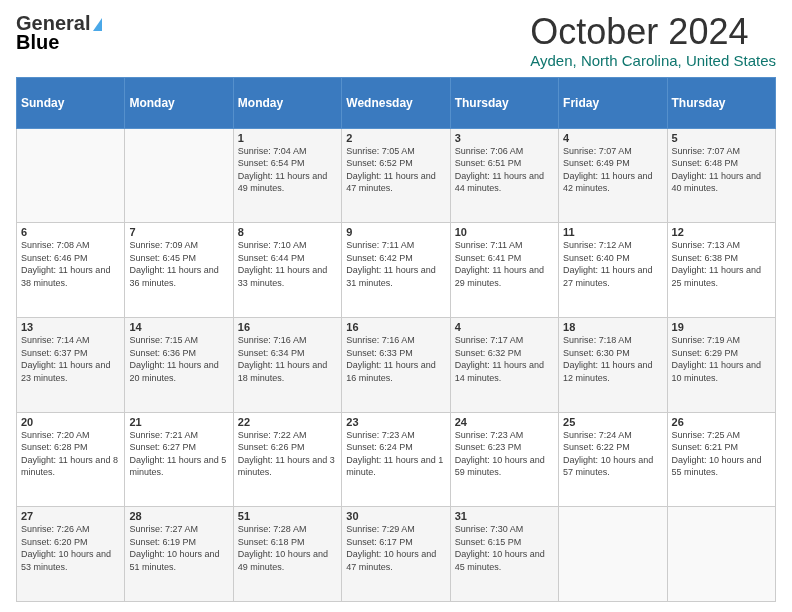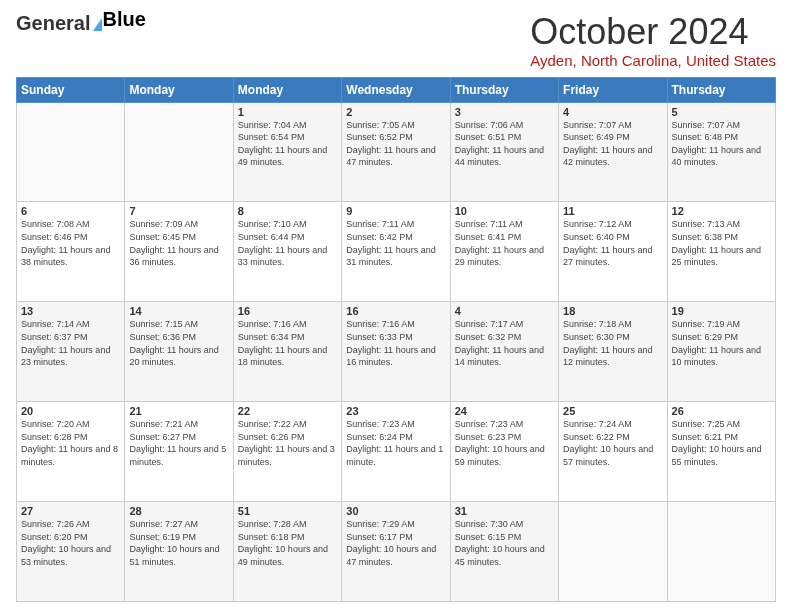--- a/index.html
+++ b/index.html
@@ -18,51 +18,51 @@
       flex-direction: column;
     }
     .header {
       display: flex;
       justify-content: space-between;
       align-items: flex-start;
       margin-bottom: 8px;
     }
     .logo {
       display: flex;
-      flex-direction: row;
+      flex-direction: column;
       align-items: flex-start;
     }
     .logo-row {
       display: flex;
       align-items: center;
     }
     .title-area {
     }
     .month-title {
       font-size: 36px;
       font-weight: normal;
       color: #333;
       line-height: 1.1;
     }
     .location {
       font-size: 15px;
-      color: #b91c1c;
+      color: #0f766e;
     }
     .calendar {
       flex: 1;
       border-collapse: collapse;
       width: 100%;
       table-layout: fixed;
     }
     .calendar th {
       background: #3a7abf;
       color: #fff;
       font-size: 12px;
       font-weight: bold;
-      padding: 5px 4px;
+      padding: 18px 4px;
       border: 1px solid #5590cc;
       text-align: left;
     }
     .calendar td {
       border: 1px solid #ccc;
       vertical-align: top;
       padding: 3px 4px;
       font-size: 9.5px;
       color: #333;
       background: #fff;

